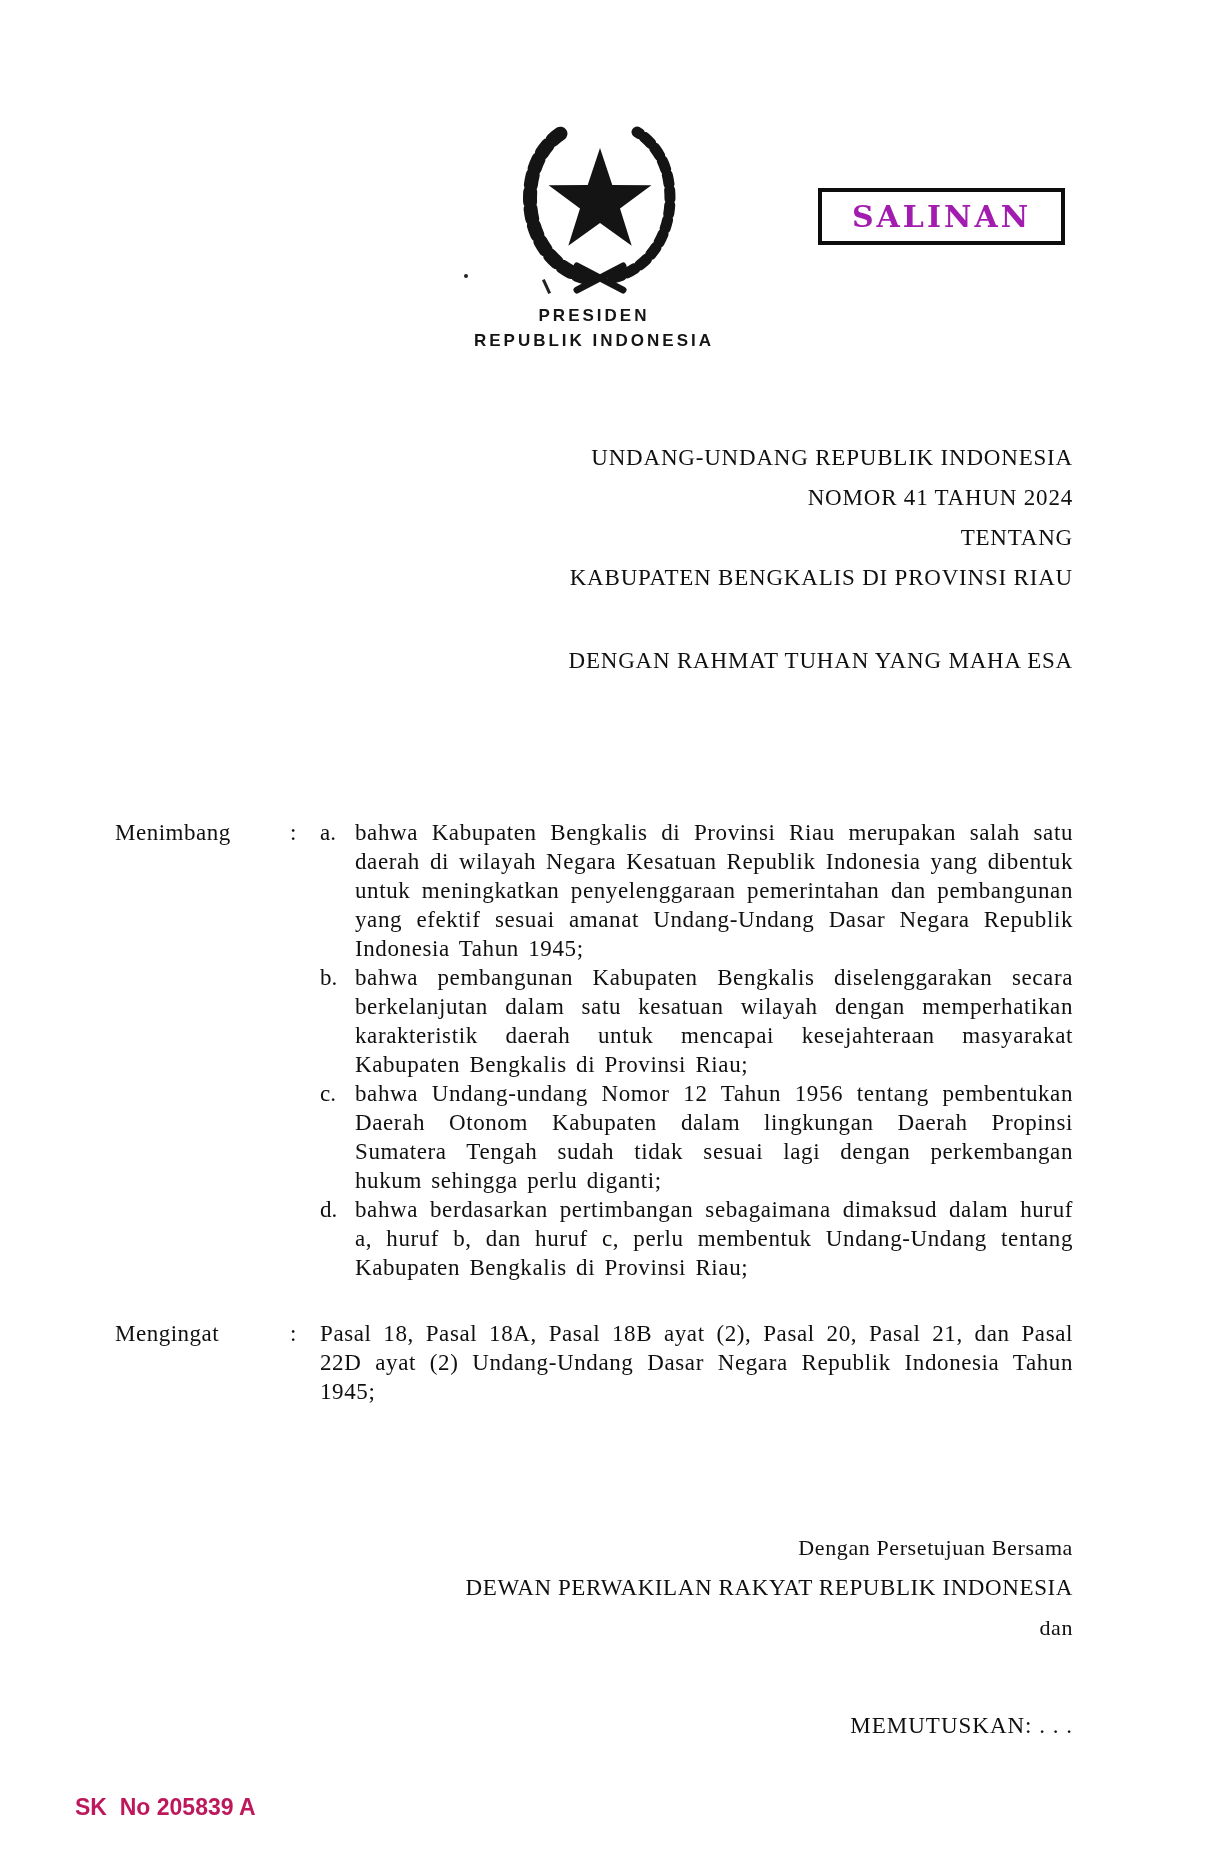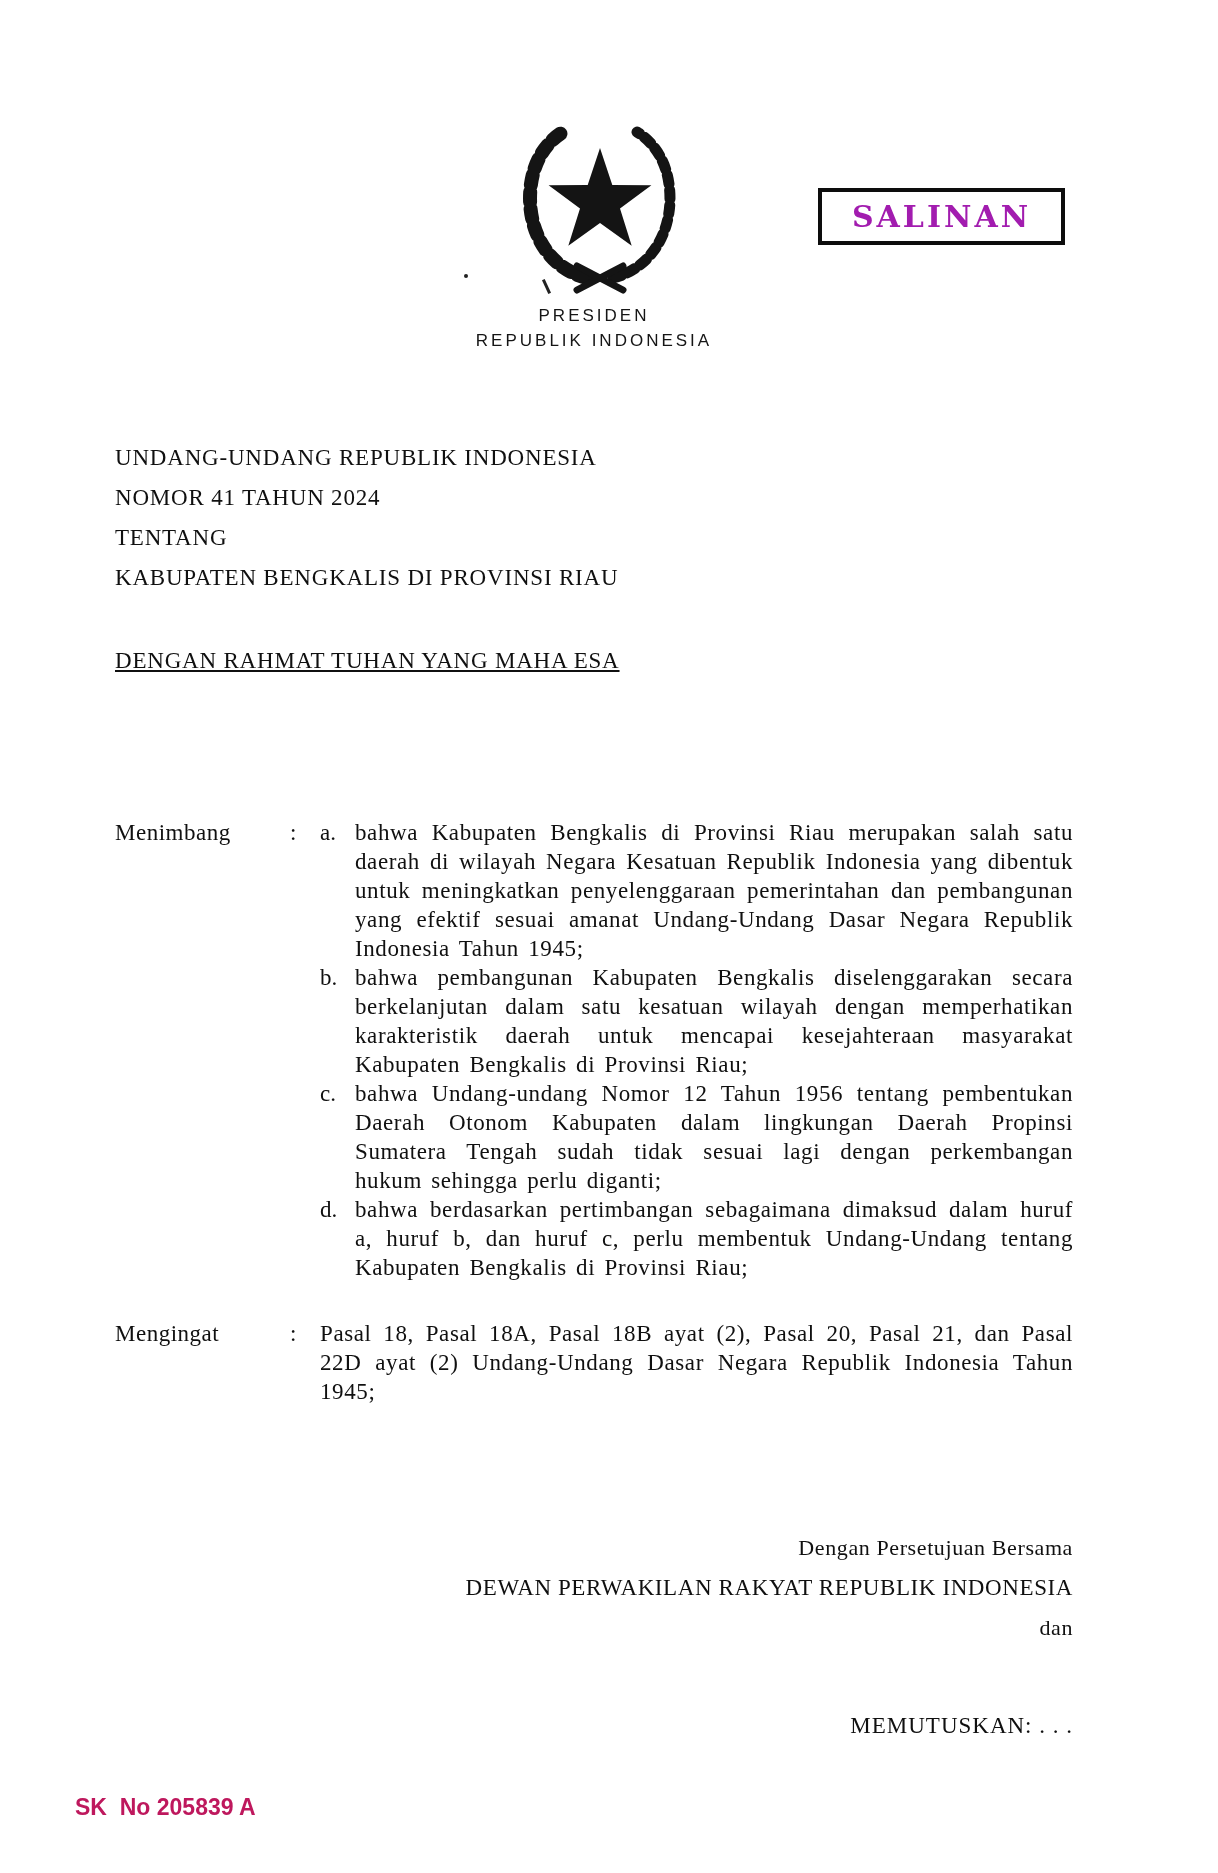--- a/index.html
+++ b/index.html
@@ -7,37 +7,37 @@
   .page {
     position:relative; width:1218px; height:1873px;
     background:#ffffff; color:#101010; overflow:hidden;
     font-family:"Liberation Serif","DejaVu Serif",serif;
   }
   
   .emblem { position:absolute; left:505px; top:110px; width:190px; height:185px; }
   .org-line {
     position:absolute; left:115px; width:958px; text-align:center;
     font-family:"Liberation Sans","DejaVu Sans",sans-serif;
-    font-weight:400; font-size:17px; letter-spacing:3px; color:#151515;
+    font-weight:700; font-size:17px; letter-spacing:3px; color:#151515;
   }
   .org1 { top:306px; }
   .org2 { top:331px; }
   .stamp {
     position:absolute; left:818px; top:188px; width:239px; height:49px;
     border:4px solid #0d0d0d; display:flex; align-items:center; justify-content:center;
     font-family:"DejaVu Serif","Liberation Serif",serif;
     font-weight:700; font-size:30px; letter-spacing:3px; color:#a21caf;
   }
   
   .artifact-dot { position:absolute; left:464px; top:274px; width:4px; height:4px; background:#222; border-radius:50%; }
   .artifact-slash { position:absolute; left:545px; top:279px; width:3px; height:15px; background:#222; transform:rotate(-25deg); }
   
-  .centerblock { position:absolute; left:115px; width:958px; text-align:left; font-size:23px; letter-spacing:0.8px; }
+  .centerblock { position:absolute; left:115px; width:958px; text-align:right; font-size:23px; letter-spacing:0.8px; }
   .titles { top:438px; line-height:40px; }
-  .invocation { top:641px; line-height:40px;text-decoration:underline; }
+  .invocation { top:641px; line-height:40px; }
   .authority { top:726px; line-height:40px; }
   
   .clauses { position:absolute; left:115px; top:818px; width:958px; font-size:23px; line-height:29px; }
   .clause-row { display:grid; grid-template-columns:175px 30px 753px; }
   .clause-row + .clause-row { margin-top:37px; }
   .clause-label { letter-spacing:0.5px; }
   .clause-sep { text-align:left; }
   .c-item { display:flex; }
   .c-marker { flex:0 0 35px; }
   .c-text { flex:1 1 auto; text-align:justify; letter-spacing:0.6px; word-spacing:3px; }

